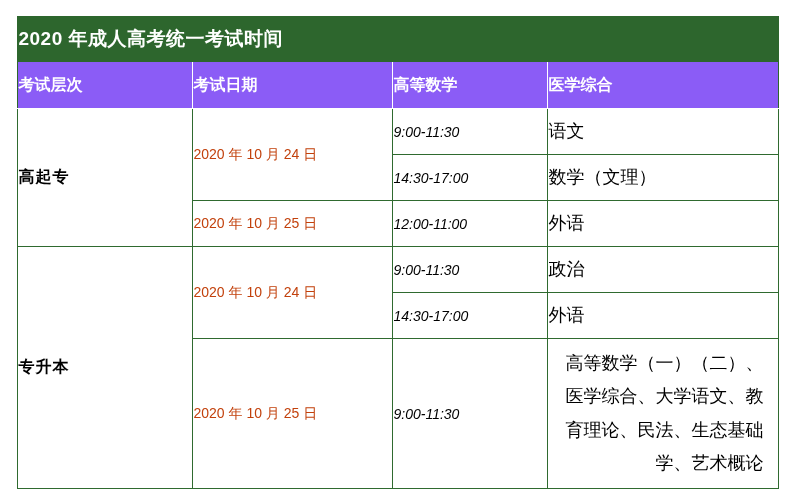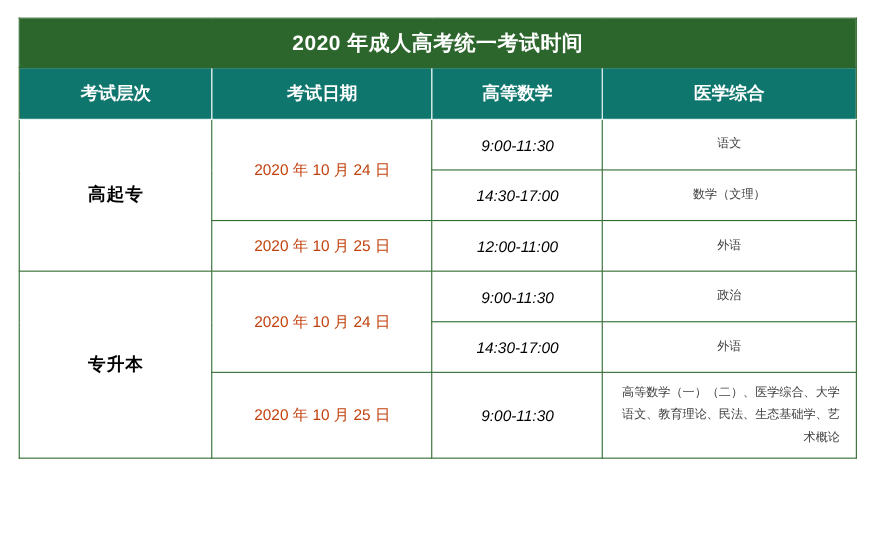--- a/index.html
+++ b/index.html
@@ -24,34 +24,34 @@
   table.exam-table {
     border-collapse: collapse;
     table-layout: fixed;
     width: 760px;
     margin: 16px auto 0 auto;
   }
   table.exam-table td,
   table.exam-table th {
     border: 1px solid #2f6a2f;
     padding: 0;
-    text-align: center;
+    text-align: left;
     vertical-align: middle;
   }
   .title-cell {
     background: #2d662d;
     color: #ffffff;
     font-size: 19px;
     font-weight: bold;
     height: 44px;
     letter-spacing: 0.5px;
     border: 1px solid #2d662d !important;
   }
   .head-cell {
-    background: #0f766e;
+    background: #8b5cf6;
     color: #ffffff;
     font-size: 16px;
     font-weight: bold;
     height: 46px;
     border-color: #ffffff !important;
     border-left-color: #ffffff !important;
     border-right-color: #ffffff !important;
   }
   .head-cell:first-child { border-left-color: #2d662d !important; }
   .head-cell:last-child { border-right-color: #2d662d !important; }
@@ -67,22 +67,22 @@
     font-size: 14px;
     color: #c2410c;
   }
   .time-cell {
     font-size: 14px;
     color: #000000;
     height: 45px;
     font-style: italic;
   }
   .subject-cell {
-    font-size: 11px;
-    color: #404040;
+    font-size: 18px;
+    color: #000000;
     padding: 6px 12px;
     line-height: 1.85;
   }
   .subject-cell.multiline {
     text-align: right;
     padding: 8px 14px;
   }
   col.c-level { width: 175px; }
   col.c-date  { width: 200px; }
   col.c-time  { width: 155px; }

